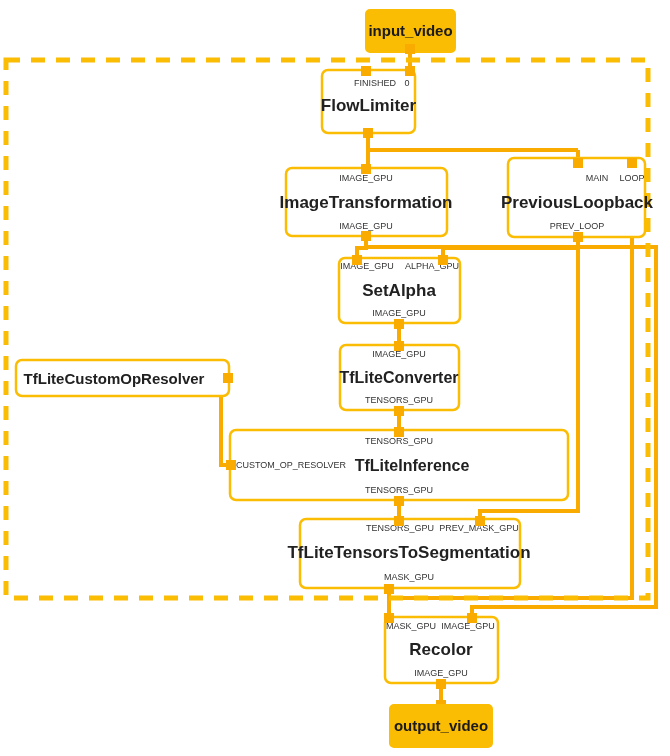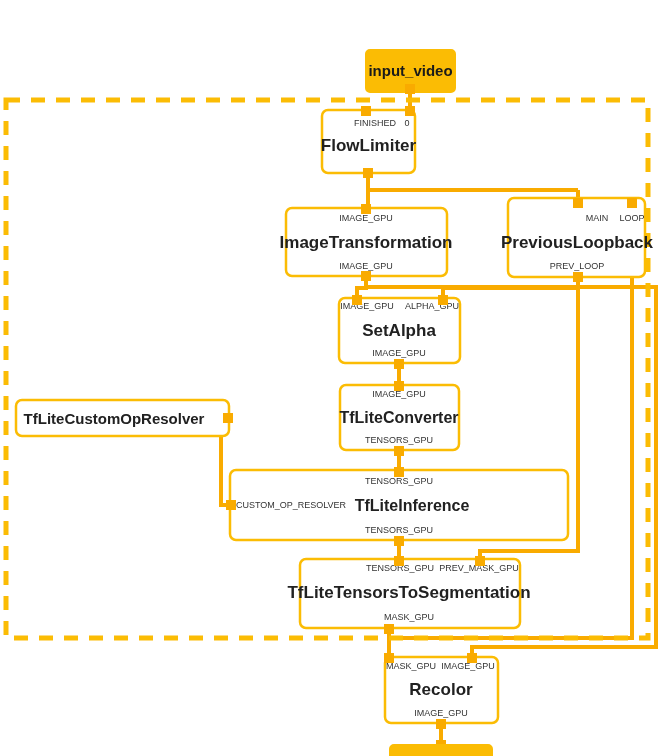--- a/index.html
+++ b/index.html
@@ -10,21 +10,20 @@
   body {
     width: 670px;
     height: 756px;
     font-family: "Liberation Sans", sans-serif;
     overflow: hidden;
   }
   #diagram-root {
     position: relative;
     width: 670px;
     height: 617px;
-    margin-top: 40px;
   }
   svg#graph {
     position: absolute;
     left: 0;
     top: 0;
     width: 670px;
     height: 756px;
   }
   .node-title {
     font-family: "Liberation Sans", sans-serif;

